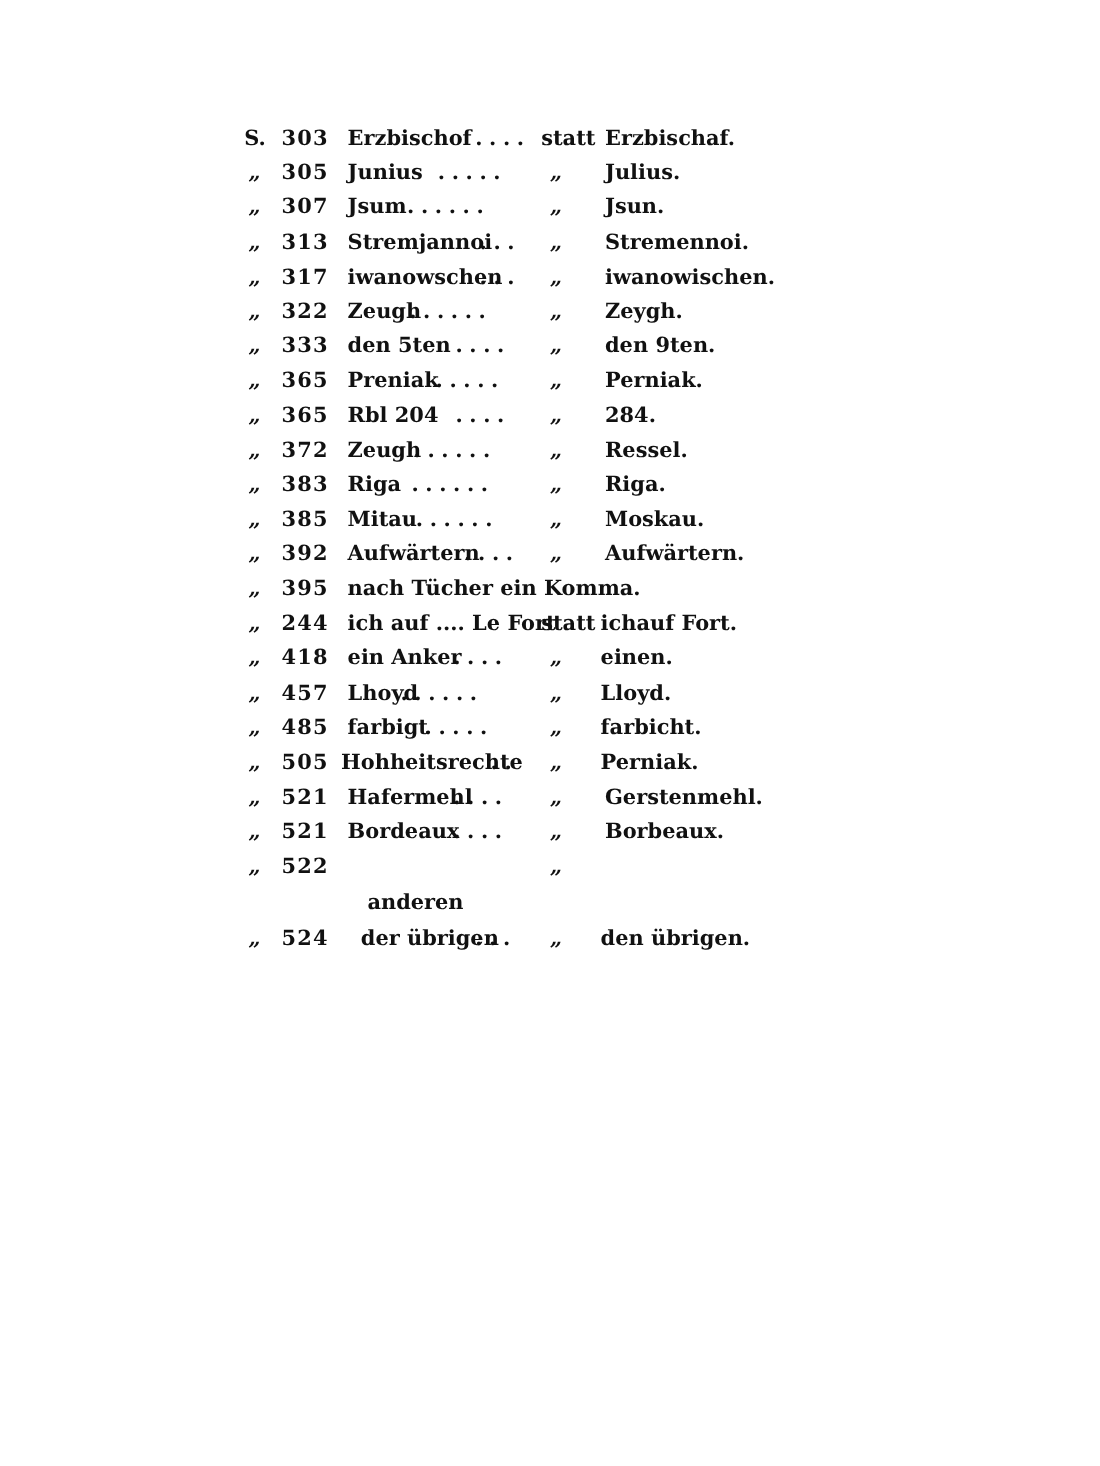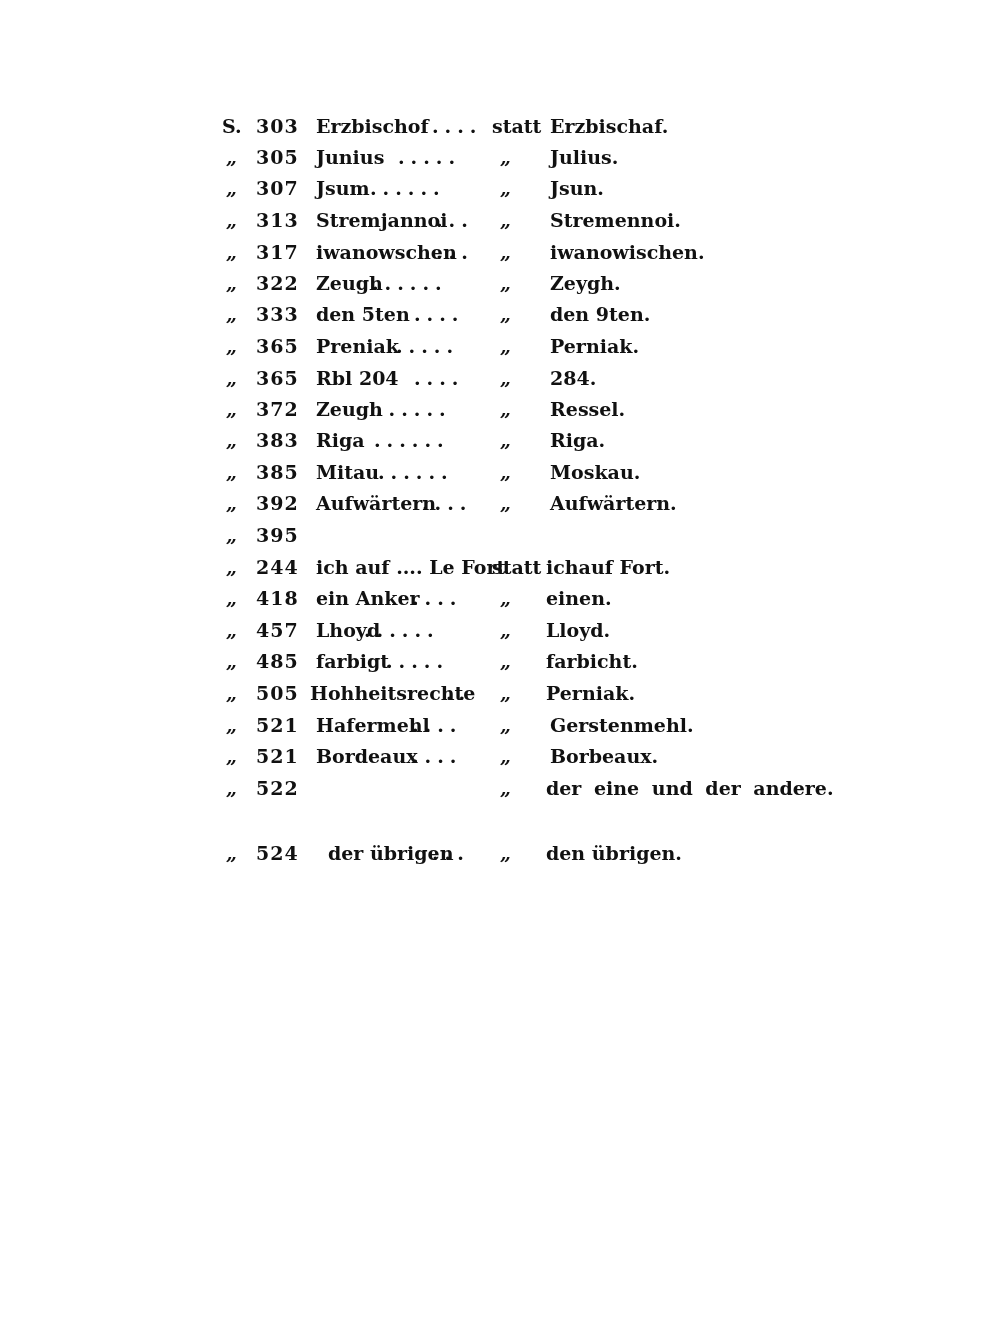--- a/index.html
+++ b/index.html
@@ -135,20 +135,21 @@
     <span class="c-page">392</span>
     <span class="c-wrong">Aufwärtern</span>
     <span class="c-dots" style="left:422px">....</span>
     <span class="c-statt ditto">„</span>
     <span class="c-right">Aufwärtern.</span>
   </div>
 
   <div class="row" style="top:520px">
     <span class="c-prefix ditto">„</span>
     <span class="c-page">395</span>
+    <span class="c-wrong">nach Tücher ein Komma.</span>
   </div>
 
   <div class="row" style="top:552px">
     <span class="c-prefix ditto">„</span>
     <span class="c-page">244</span>
     <span class="c-wrong">ich auf .... Le Fort</span>
     <span class="c-statt">statt</span>
     <span class="c-right" style="left:546px">ichauf Fort.</span>
   </div>
 
@@ -203,21 +204,23 @@
     <span class="c-wrong">Bordeaux</span>
     <span class="c-dots" style="left:412px">....</span>
     <span class="c-statt ditto">„</span>
     <span class="c-right">Borbeaux.</span>
   </div>
 
   <div class="row" style="top:773px">
     <span class="c-prefix ditto">„</span>
     <span class="c-page">522</span>
     <span class="c-statt ditto">„</span>
-    <span class="c-right" style="left:546px;word-spacing:6px">der eine  und der andere.</span>
+  </div>
+  <div class="row" style="top:805px">
+    <span class="cont">anderen</span>
   </div>
 
   <div class="row" style="top:838px">
     <span class="c-prefix ditto">„</span>
     <span class="c-page">524</span>
     <span class="c-wrong" style="left:328px">der übrigen</span>
     <span class="c-dots" style="left:432px">...</span>
     <span class="c-statt ditto">„</span>
     <span class="c-right" style="left:546px">den übrigen.</span>
   </div>

